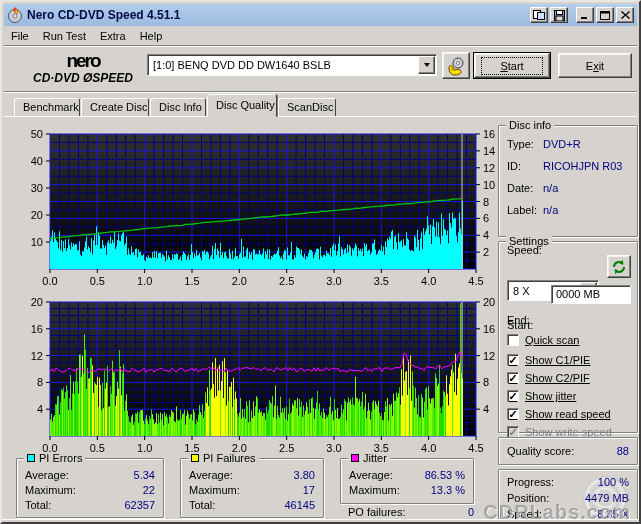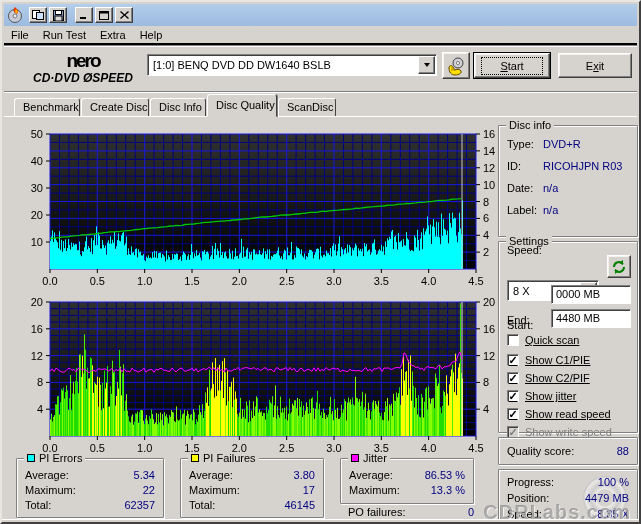--- a/index.html
+++ b/index.html
@@ -17,21 +17,21 @@
     display:flex;align-items:center;padding:0 3px;}
   .app-icon{width:16px;height:16px;margin-right:4px;flex:0 0 auto;}
   .title-text{font-weight:bold;font-size:12px;color:#000a46;flex:1 1 auto;white-space:nowrap;}
   .tb-btn{width:18px;height:16px;margin-left:2px;background:#d6d3ce;
     border:1px solid;border-color:#fff #404040 #404040 #fff;
     box-shadow:inset -1px -1px 0 #808080;
     display:flex;align-items:center;justify-content:center;flex:0 0 auto;}
   .tb-gap{width:6px;flex:0 0 auto;}
   
   .menubar{position:absolute;left:2px;top:24px;right:2px;height:20px;display:flex;align-items:center;
-    border-bottom:3px solid #000000;}
+    border-bottom:1px solid #000000;}
   .menu-item{padding:2px 7px;}
   .menubar-outline{position:absolute;left:2px;top:43px;right:2px;height:2px;
     border-top:1px solid #808080;border-bottom:1px solid #fff;}
   
   .toolbar{position:absolute;left:2px;top:45px;right:2px;height:44px;}
   .logo{position:absolute;left:14px;top:2px;width:130px;text-align:center;color:#000;}
   .logo-nero{font-size:19px;font-weight:900;letter-spacing:-2px;line-height:24px;}
   .logo-sub{font-size:12px;font-weight:bold;font-style:italic;letter-spacing:0px;line-height:11px;white-space:nowrap;}
   .combo{position:absolute;background:#fff;border:1px solid;border-color:#808080 #fff #fff #808080;
     box-shadow:inset 1px 1px 0 #404040;display:flex;align-items:center;}
@@ -108,20 +108,21 @@
 
 <div class="window">
 
   <div class="titlebar">
     <svg class="app-icon" viewBox="0 0 16 16">
       <circle cx="8" cy="9" r="6.5" fill="#c8ccd8" stroke="#555"></circle>
       <circle cx="8" cy="9" r="2" fill="#eee" stroke="#777"></circle>
       <path d="M8 0 C11 3 12 4 10 7 L7 5 C6 3 7 1 8 0Z" fill="#e03000"></path>
       <path d="M9 2 C11 4 11 5 10 6.5 L8 5 C8 3.5 8.4 2.8 9 2Z" fill="#ffb000"></path>
     </svg>
+    <span class="title-text">Nero CD-DVD Speed 4.51.1</span>
     <span class="tb-btn">
       <svg width="12" height="10" viewBox="0 0 12 10">
         <rect x="0.5" y="0.5" width="7" height="8" fill="#fff" stroke="#000"></rect>
         <rect x="4.5" y="2.5" width="7" height="7" fill="#cfe0ff" stroke="#000"></rect>
       </svg>
     </span>
     <span class="tb-btn">
       <svg width="11" height="11" viewBox="0 0 11 11">
         <rect x="0.5" y="0.5" width="10" height="10" fill="#8aa0c8" stroke="#000"></rect>
         <rect x="2.5" y="0.5" width="6" height="4" fill="#fff" stroke="#000"></rect>
@@ -346,21 +347,20 @@
         <svg width="16" height="16" viewBox="0 0 16 16">
           <path d="M3 8 A5 5 0 0 1 12 5" fill="none" stroke="#008000" stroke-width="2"></path>
           <path d="M13 8 A5 5 0 0 1 4 11" fill="none" stroke="#008000" stroke-width="2"></path>
           <path d="M12 1 L12 6 L8 4 Z" fill="#008000"></path>
           <path d="M4 15 L4 10 L8 12 Z" fill="#008000"></path>
         </svg>
       </div>
       <div style="position:absolute;left:8px;top:48px;margin-top:29px;">Start:</div>
       <div class="field" style="left:52px;top:43px;width:80px;height:19px;">0000 MB</div>
       <div style="position:absolute;left:8px;top:72px;">End:</div>
-      <div class="field" style="left:52px;top:67px;width:80px;height:19px;">4480 MB</div>
 
       <div class="checkline" style="top:92px;">
         <span class="cbx"></span>
         <span>Quick scan</span>
       </div>
       <div class="checkline" style="top:112px;">
         <span class="cbx">✓</span>
         <span>Show C1/PIE</span>
       </div>
       <div class="checkline" style="top:130px;">

